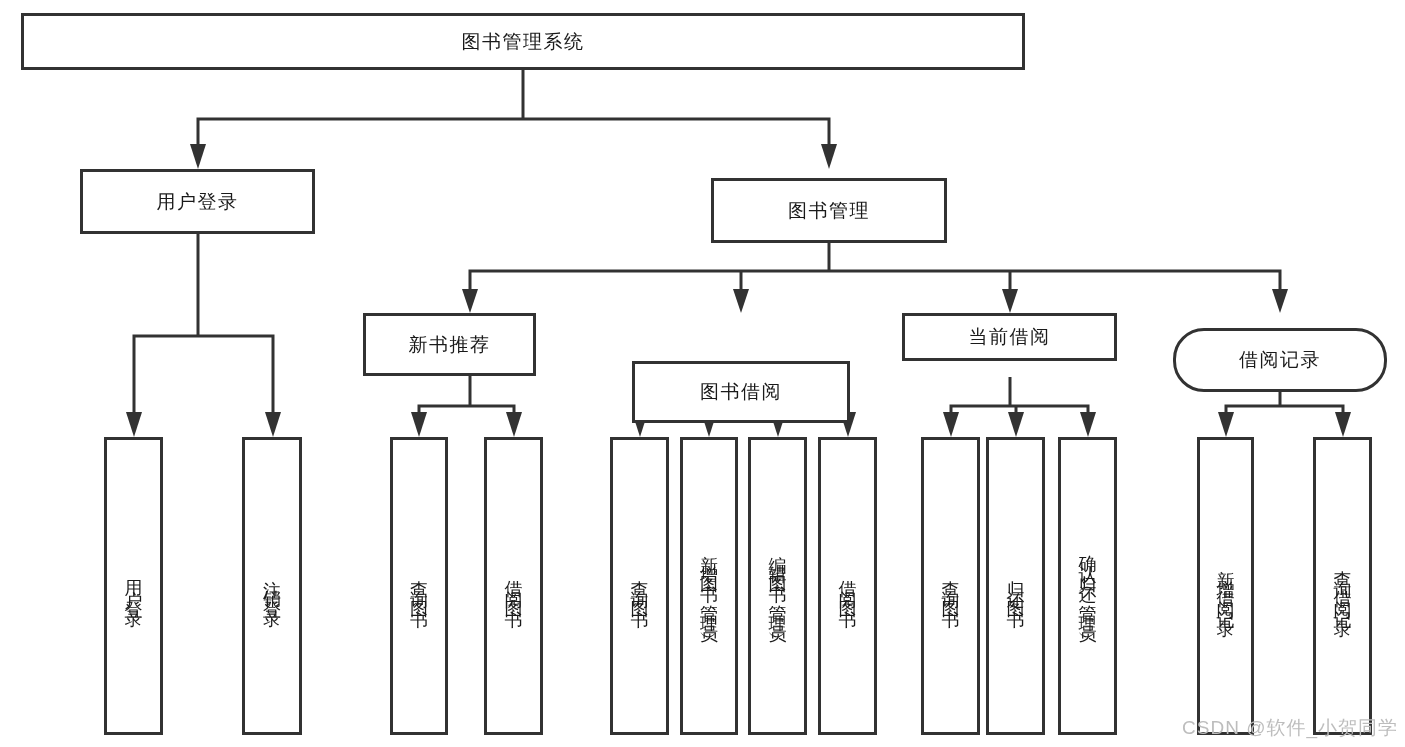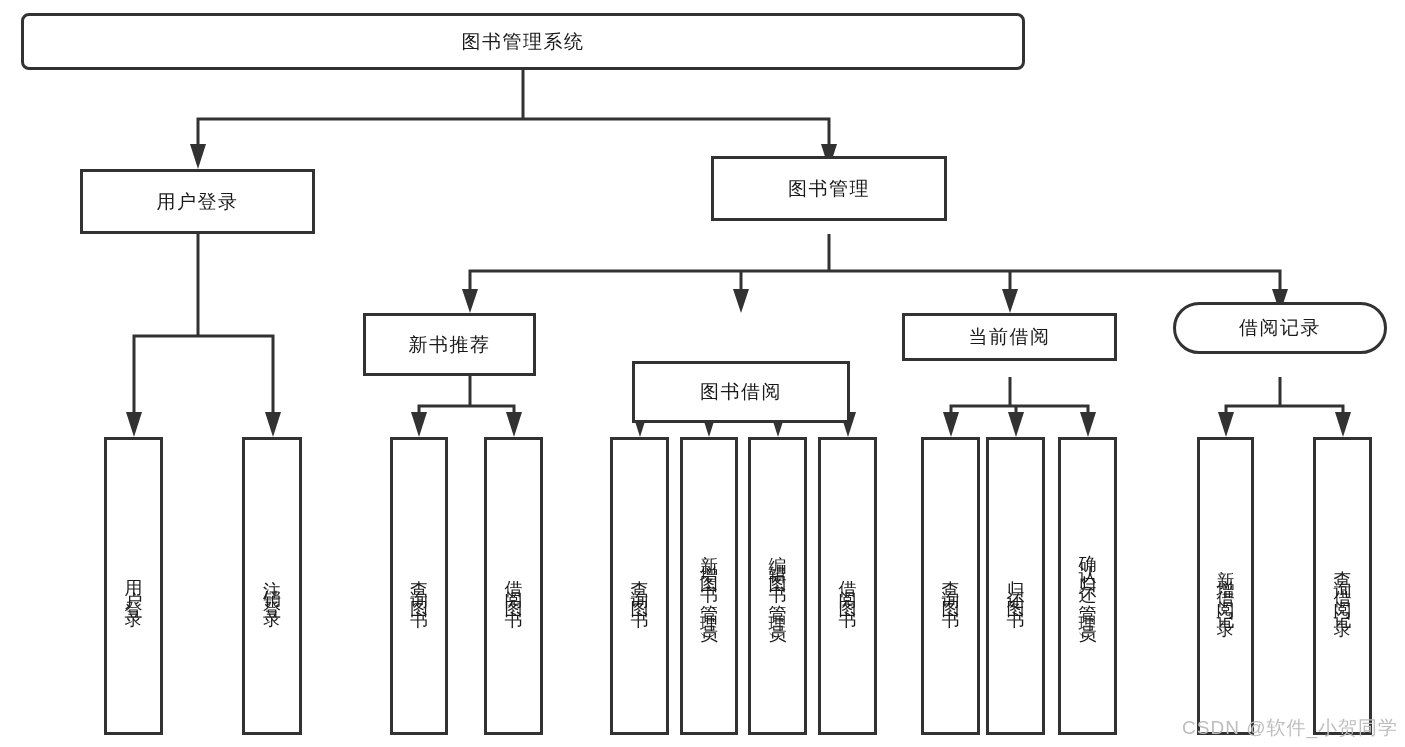--- a/index.html
+++ b/index.html
@@ -91,41 +91,41 @@
       <polygon points="770,412 786,412 778,437"></polygon>
       <polygon points="840,412 856,412 848,437"></polygon>
       <polygon points="943,412 959,412 951,437"></polygon>
       <polygon points="1008,412 1024,412 1016,437"></polygon>
       <polygon points="1080,412 1096,412 1088,437"></polygon>
       <polygon points="1218,412 1234,412 1226,437"></polygon>
       <polygon points="1335,412 1351,412 1343,437"></polygon>
     </g>
   </svg>
 
-  <div class="box box-h" style="left:21px;top:13px;width:1004px;height:57px;border-radius:8px;">
+  <div class="box box-h" style="left:21px;top:13px;width:1004px;height:57px;">
     <span>图书管理系统</span>
   </div>
 
   <div class="box box-h" style="left:80px;top:169px;width:235px;height:65px;">
     <span>用户登录</span>
   </div>
-  <div class="box box-h" style="left:711px;top:156px;width:236px;height:65px;">
+  <div class="box box-h" style="left:711px;top:178px;width:236px;height:65px;">
     <span>图书管理</span>
   </div>
 
   <div class="box box-h" style="left:363px;top:313px;width:173px;height:63px;">
     <span>新书推荐</span>
   </div>
   <div class="box box-h" style="left:632px;top:313px;width:218px;height:62px;margin-top:48px;">
     <span>图书借阅</span>
   </div>
   <div class="box box-h" style="left:902px;top:313px;width:215px;height:48px;">
     <span>当前借阅</span>
   </div>
-  <div class="box box-h" style="left:1173px;top:302px;width:214px;height:52px;border-radius:31px;">
+  <div class="box box-h" style="left:1173px;top:328px;width:214px;height:64px;border-radius:31px;">
     <span>借阅记录</span>
   </div>
 
   <div class="box" style="left:104px;top:437px;width:59px;height:298px;">
     <span class="vtext">用户登录</span>
   </div>
   <div class="box" style="left:242px;top:437px;width:60px;height:298px;">
     <span class="vtext">注销登录</span>
   </div>
 

